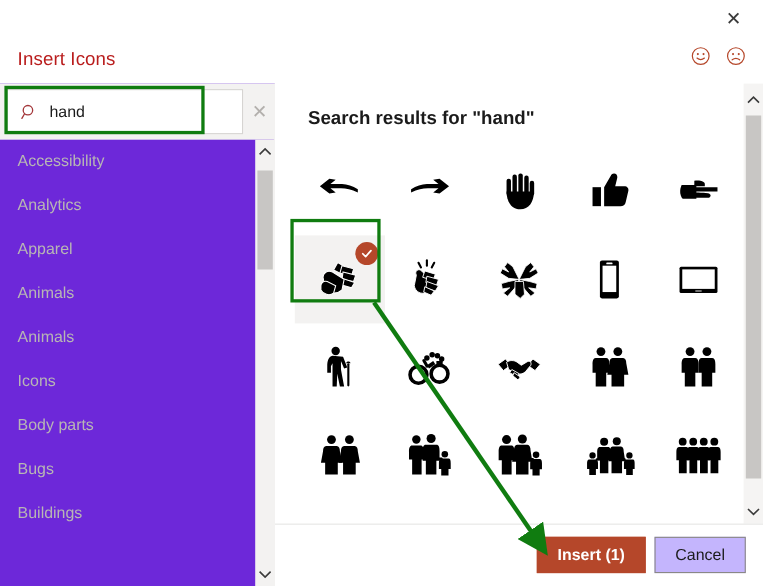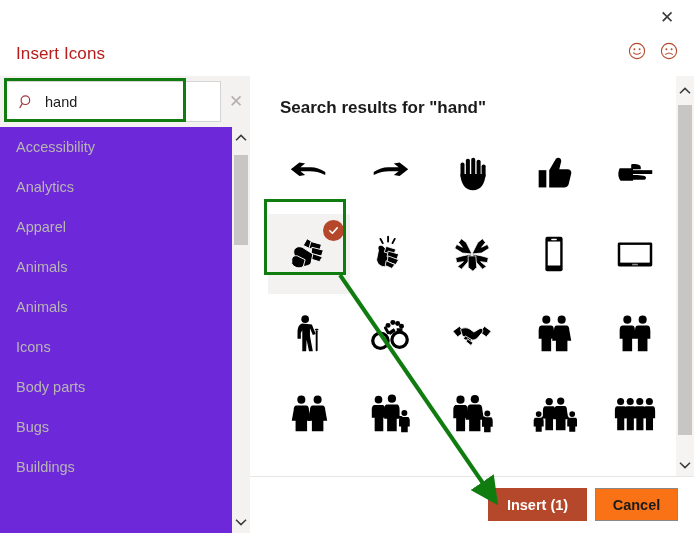--- a/index.html
+++ b/index.html
@@ -129,21 +129,21 @@
   }
   .btn{
     position:absolute;top:11px;height:33px;
     font-family:"Liberation Sans", sans-serif;font-size:14.5px;
     display:flex;align-items:center;justify-content:center;cursor:pointer;box-sizing:border-box;
   }
   .btn-insert{
     left:238px;width:99px;background:#b5472a;color:#ffffff;border:1px solid #b5472a;font-weight:bold;
   }
   .btn-cancel{
-    left:345px;width:83px;background:#f97316;color:#1b1b1b;border:1px solid #8a8886;font-weight:bold;text-align:center;
+    left:345px;width:83px;background:#c4b5fd;color:#1b1b1b;border:1px solid #8a8886;font-weight:normal;text-align:center;
   }
 
   
   .anno-arrow{position:absolute;left:0;top:0;width:694px;height:533px;pointer-events:none;z-index:45;}
 </style>
 </head>
 <body>
 
 <div class="dialog">
 

